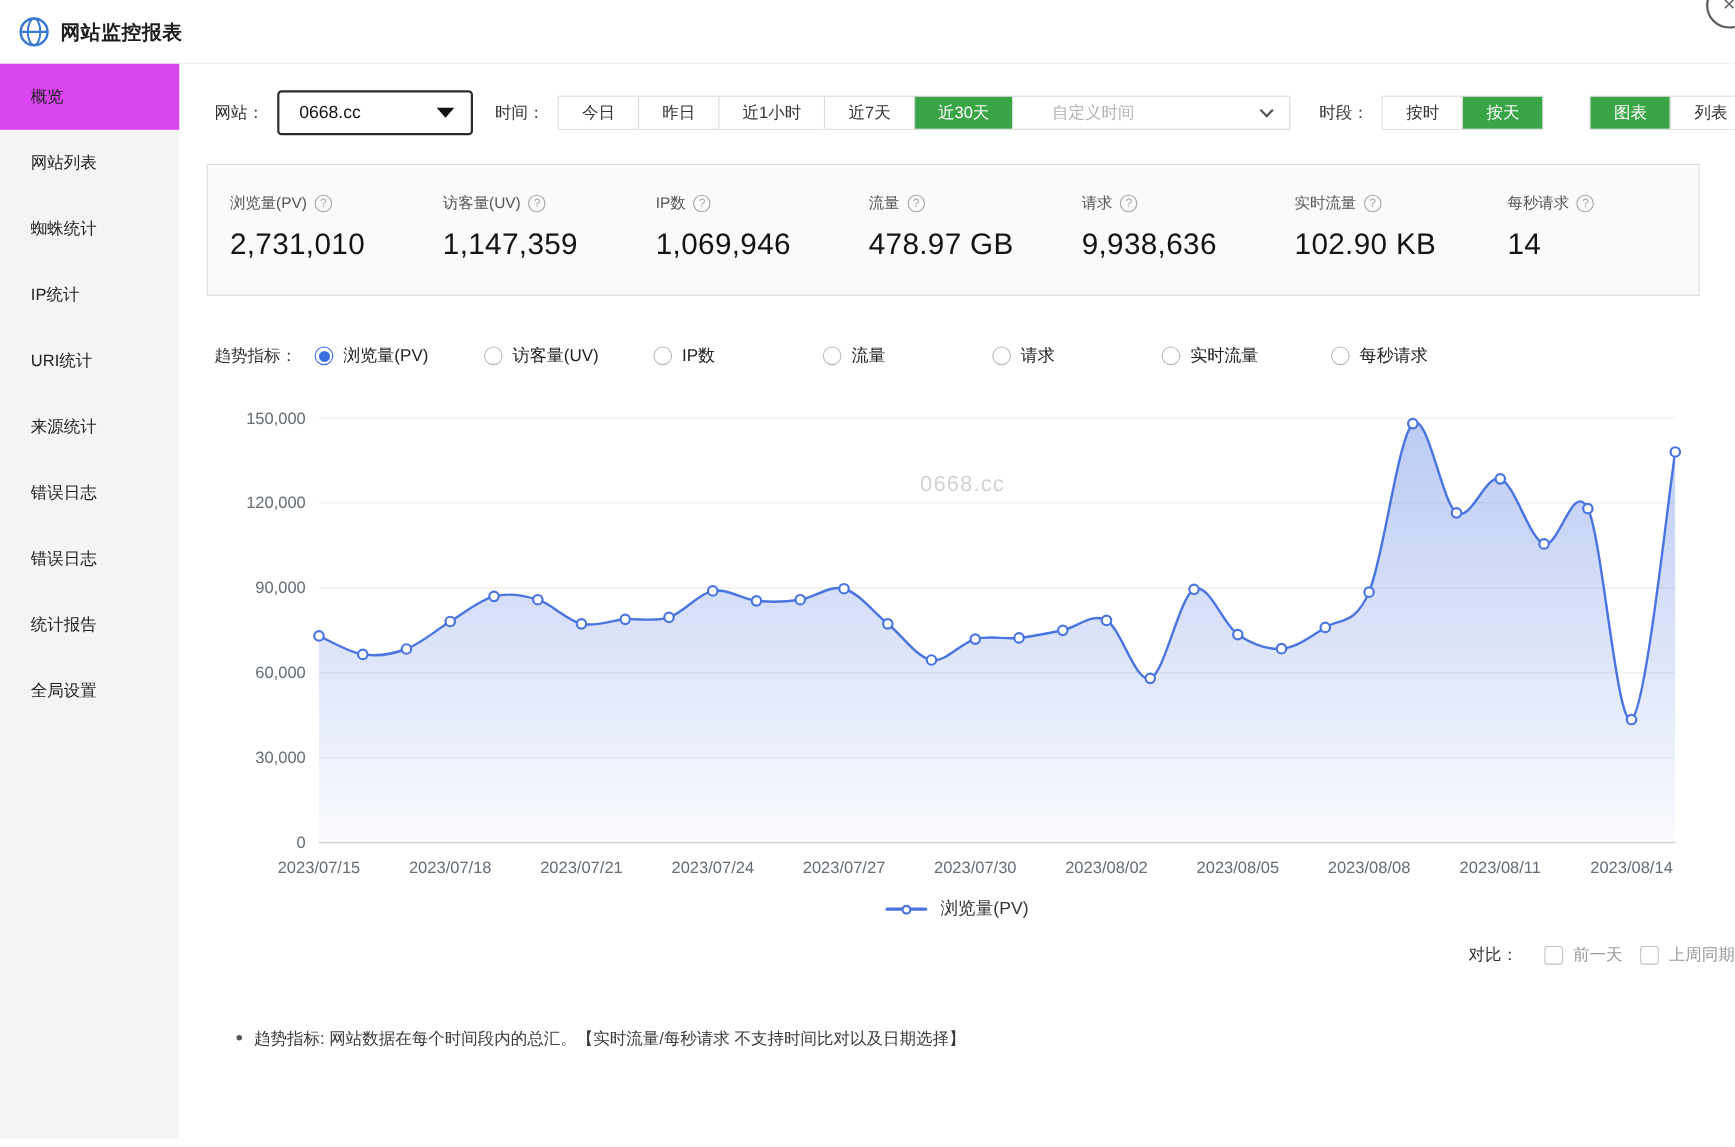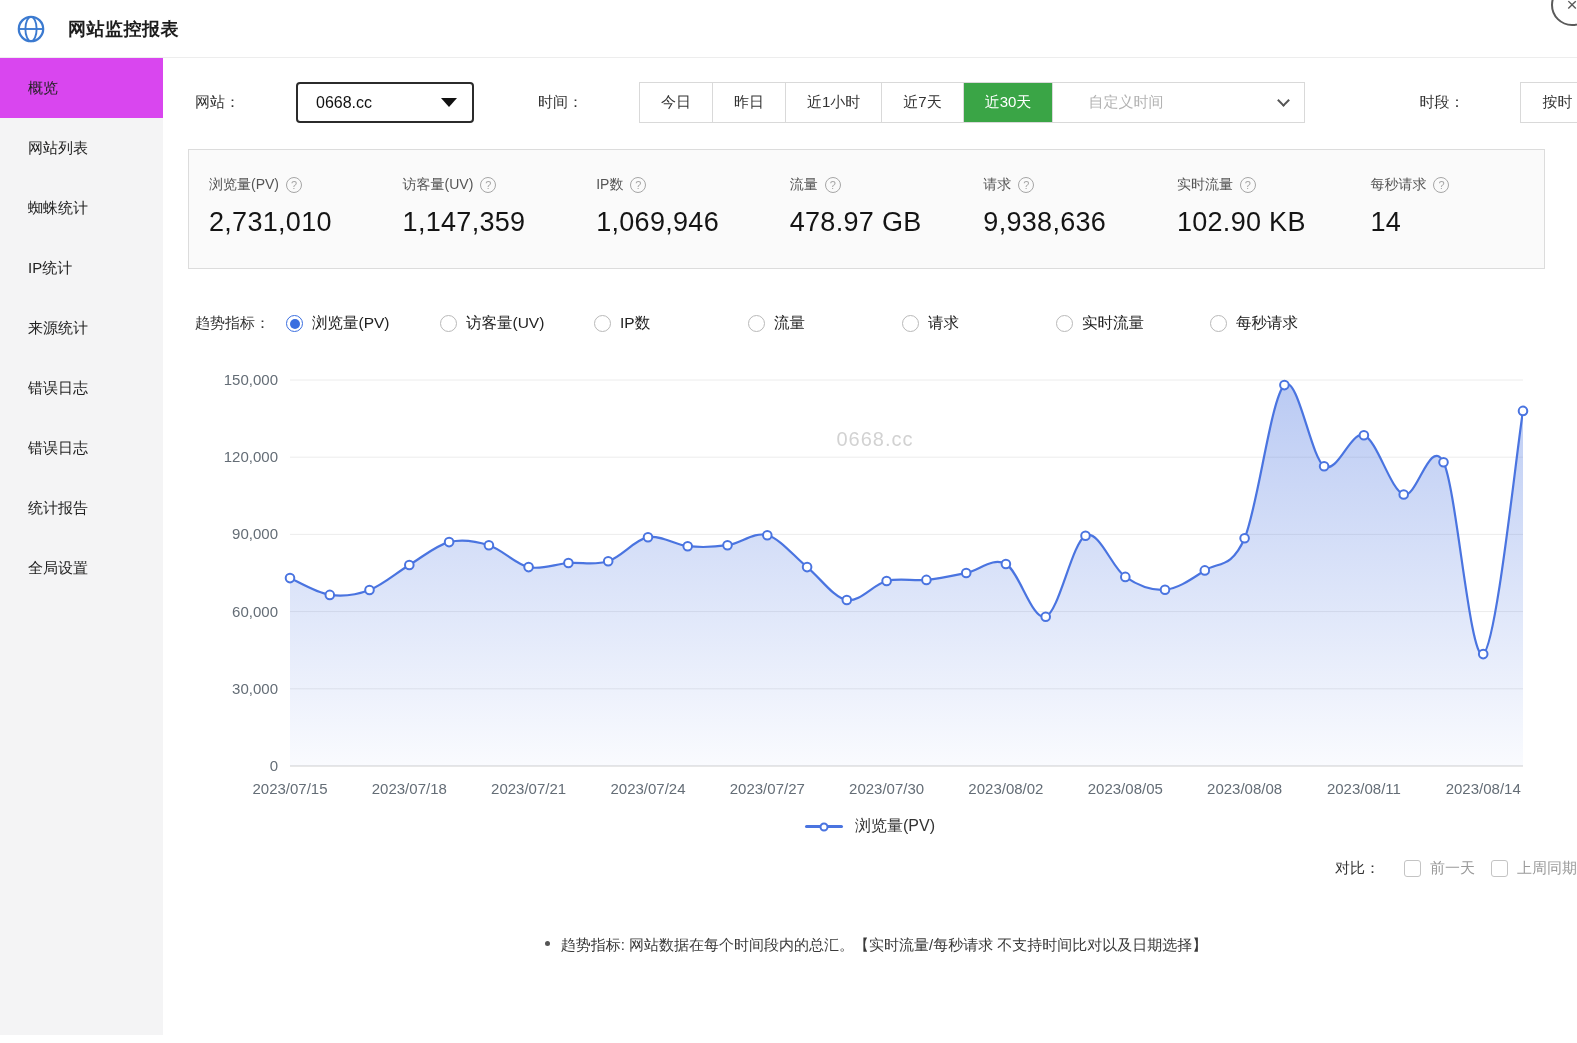--- a/index.html
+++ b/index.html
@@ -6,44 +6,44 @@
   html,body { width:1577px; height:1043px; }
   body {
     font-family:"Liberation Sans","DejaVu Sans",sans-serif;
     background:#fff; color:#222; overflow:hidden; position:relative;
   }
 
   
   .header { height:58px; display:flex; align-items:center; padding-left:16px;
             border-bottom:1px solid #ededed; background:#fff; position:relative; }
   .logo { width:30px; height:30px; flex:none; }
-  .app-title { font-size:18px; font-weight:700; color:#1d1d1d; margin-left:22px; letter-spacing:.5px; }
+  .app-title { font-size:18px; font-weight:700; color:#1d1d1d; margin-left:9px; letter-spacing:.5px; }
   .close-fab { position:absolute; top:-16px; right:-16px; width:42px; height:42px; border-radius:50%;
                border:2px solid #5a5a5a; background:#fff; color:#5a5a5a; font-size:19px;
                display:flex; align-items:center; justify-content:center; cursor:pointer; z-index:60; }
 
   
   .sidebar { position:absolute; left:0; top:58px; width:163px; height:977px; background:#f4f4f5; }
   .side-item { height:60px; display:flex; align-items:center; padding-left:28px;
                font-size:15px; color:#222; cursor:pointer; }
   .side-item.active { background:#d946ef; }
 
   
   .main { position:absolute; left:163px; top:58px; width:1414px; }
 
   
-  .controls { display:flex; align-items:center; margin:24px 0 0 32px; height:41px;gap:44px; }
+  .controls { display:flex; align-items:center; margin:24px 0 0 32px; height:41px; }
   .ctl-label { font-size:15px; color:#333; margin-right:12px; white-space:nowrap; }
   .site-select { width:178px; height:41px; border:2px solid #2b2b2b; border-radius:4px; background:#fff;
                  display:flex; align-items:center; justify-content:space-between;
                  padding:0 15px 0 18px; cursor:pointer; margin-right:20px; flex:none; }
   .site-value { font-size:16px; color:#111; }
   .caret-down { width:0; height:0; border-left:8px solid transparent; border-right:8px solid transparent;
                 border-top:9px solid #111; }
-  .btn-group { display:flex; align-items:stretch; height:41px; border:1px solid #d9d9d9; background:#fff; flex:none; }
+  .btn-group { display:flex; align-items:stretch; height:31px; border:1px solid #d9d9d9; background:#fff; flex:none; }
   .gbtn { display:flex; align-items:center; justify-content:center; padding:0 21px;
           font-size:15px; color:#333; background:#fff; cursor:pointer; border-left:1px solid #d9d9d9; white-space:nowrap; }
   .btn-group .gbtn:first-child { border-left:none; }
   .gbtn.active { background:#3aa546; color:#fff; }
   .custom-select { width:252px; display:flex; align-items:center; justify-content:space-between;
                    padding:0 16px; border-left:1px solid #d9d9d9; cursor:pointer; }
   .custom-select .ph { font-size:15px; color:#b3b3b3;margin-left:19px; }
   .chev { width:9px; height:9px; border-right:2px solid #555; border-bottom:2px solid #555;
           transform:rotate(45deg); margin-top:-5px; }
   .gap26 { width:26px; flex:none; } .gap42 { width:42px; flex:none; }
@@ -80,21 +80,21 @@
   .legend-text { font-size:16px; color:#333; }
 
   
   .compare { display:flex; align-items:center; justify-content:flex-end; margin-top:22px; }
   .cmp-label { font-size:15px; color:#333; margin-right:8px; }
   .cmp-opt { display:flex; align-items:center; gap:9px; margin-left:16px; cursor:pointer; }
   .checkbox { width:17px; height:17px; border:1.5px solid #c4c4c4; border-radius:3px; background:#fff; flex:none; }
   .cmp-opt .c-lab { font-size:15px; color:#9a9a9a; }
 
   
-  .note { display:flex; align-items:flex-start; gap:11px; margin:56px 40px 0 52px;justify-content:center; }
+  .note { display:flex; align-items:flex-start; gap:11px; margin:56px 40px 0 52px; }
   .bullet { width:5px; height:5px; border-radius:50%; background:#555; margin-top:7px; flex:none; }
   .note-text { font-size:15px; color:#3a3a3a; line-height:1.4; }
 </style>
 </head>
 <body>
 
 <div class="header">
   <svg class="logo" viewBox="0 0 32 32">
     <circle cx="16" cy="16" r="13" fill="none" stroke="#3b7ad0" stroke-width="2.4"></circle>
     <ellipse cx="16" cy="16" rx="6" ry="13" fill="none" stroke="#3b7ad0" stroke-width="2"></ellipse>
@@ -103,20 +103,21 @@
   <div class="app-title">网站监控报表</div>
 </div>
 
 <div class="close-fab">×</div>
 
 <nav class="sidebar">
     <div class="side-item active">概览</div>
     <div class="side-item">网站列表</div>
     <div class="side-item">蜘蛛统计</div>
     <div class="side-item">IP统计</div>
+    <div class="side-item">URI统计</div>
     <div class="side-item">来源统计</div>
     <div class="side-item">错误日志</div>
     <div class="side-item">错误日志</div>
     <div class="side-item">统计报告</div>
     <div class="side-item">全局设置</div>
   </nav>
 
 <div class="main">
 
   <div class="controls">

